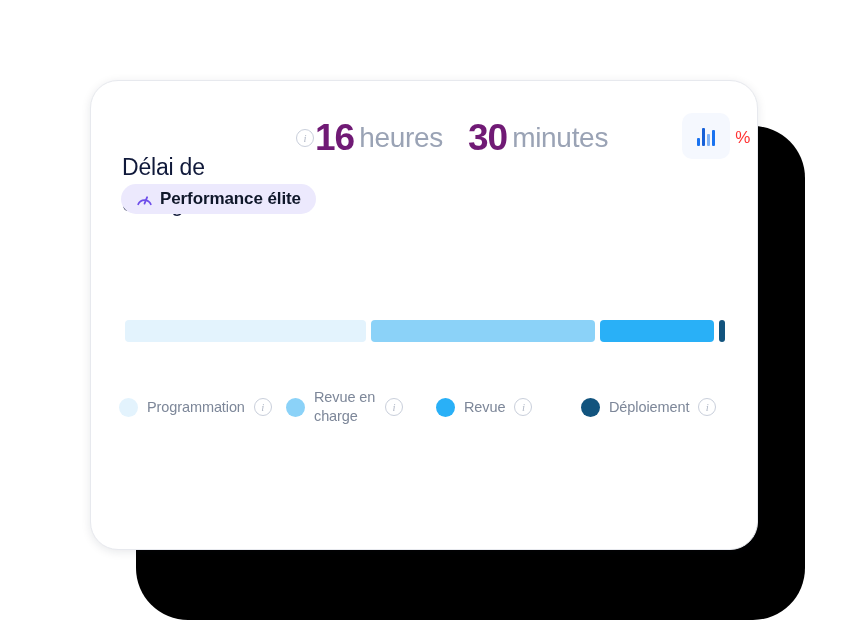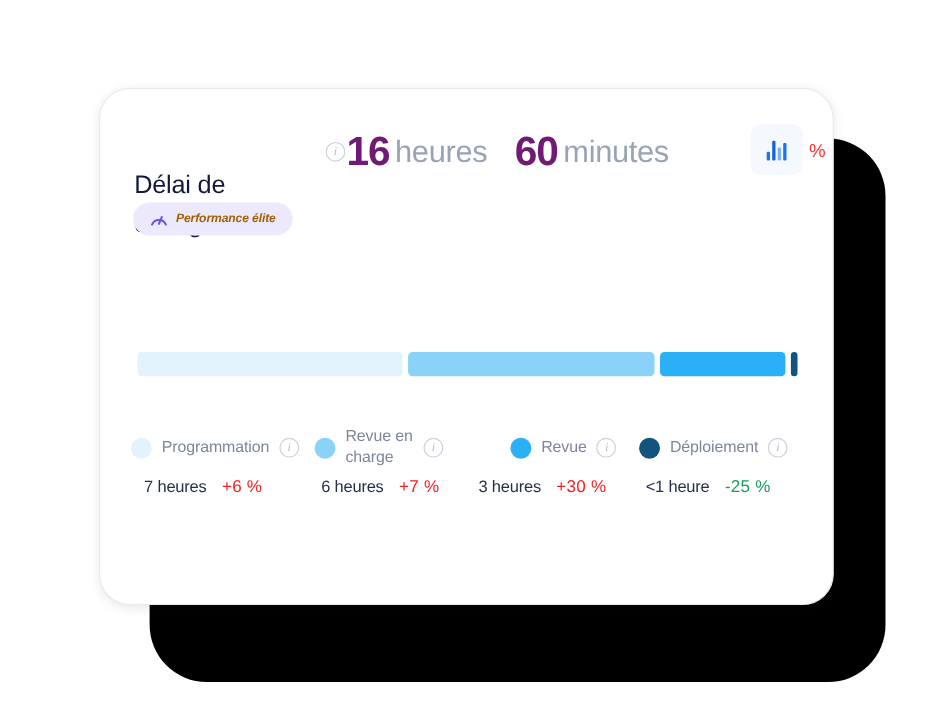--- a/index.html
+++ b/index.html
@@ -148,25 +148,24 @@
     height: 30px;
     background: #ece9fd;
     border-radius: 15px;
     display: inline-flex;
     align-items: center;
     gap: 7px;
     padding: 0 15px;
     cursor: pointer;
   }
   #performance-badge .badge-label {
-    font-size: 11px;
+    font-size: 17px;
     font-weight: 700;
-    color: #a16207;
+    color: #0f172a;
     letter-spacing: -0.1px;
-    font-style: italic;
   }
   .gauge-icon { width: 17px; height: 14px; display:block; flex:none; }
 
   
   #stacked-bar {
     position: absolute;
     left: 34px;
     top: 239px;
     width: 600px;
     height: 22px;
@@ -245,21 +244,21 @@
 
   <div id="card-header">
 
     <div id="metric-title">Délai de changement</div>
 
     <div id="metric-values">
       <span class="info-icon">i</span>
       <span class="big-num">16</span>
       <span class="unit">heures</span>
       <span class="gap-lg"></span>
-      <span class="big-num">60</span>
+      <span class="big-num">30</span>
       <span class="unit">minutes</span>
     </div>
 
     <div id="delta-total">+10 %</div>
 
     <div id="chart-toggle-button">
       <span class="bars">
         <i class="bar-a"></i>
           <i class="bar-b"></i>
           <i class="bar-c"></i>
@@ -287,44 +286,26 @@
       <div class="legend-item" style="left: 0px;">
         <span class="legend-dot" style="background: rgb(227, 243, 253);"></span>
         <span class="legend-label">Programmation</span>
         <span class="info-icon">i</span>
       </div>
       <div class="legend-item" style="left: 167px;">
         <span class="legend-dot" style="background: rgb(139, 210, 248);"></span>
         <span class="legend-label wrap">Revue en charge</span>
         <span class="info-icon">i</span>
       </div>
-      <div class="legend-item" style="left: 345px;">
+      <div class="legend-item" style="left: 317px;">
         <span class="legend-dot" style="background: rgb(41, 176, 247);"></span>
         <span class="legend-label">Revue</span>
         <span class="info-icon">i</span>
       </div>
       <div class="legend-item" style="left: 462px;">
         <span class="legend-dot" style="background: rgb(18, 84, 126);"></span>
         <span class="legend-label">Déploiement</span>
         <span class="info-icon">i</span>
       </div>
     </div>
 
-  <div id="values-row">
-      <div class="value-item" style="left: 12px;">
-        <span class="value-time">7 heures</span>
-        <span class="value-delta up">+6 %</span>
-      </div>
-      <div class="value-item" style="left: 173px;">
-        <span class="value-time">6 heures</span>
-        <span class="value-delta up">+7 %</span>
-      </div>
-      <div class="value-item" style="left: 316px;">
-        <span class="value-time">3 heures</span>
-        <span class="value-delta up">+30 %</span>
-      </div>
-      <div class="value-item" style="left: 468px;">
-        <span class="value-time">&lt;1 heure</span>
-        <span class="value-delta down">-25 %</span>
-      </div>
-    </div>
 
 </div>
 
 </body></html>

